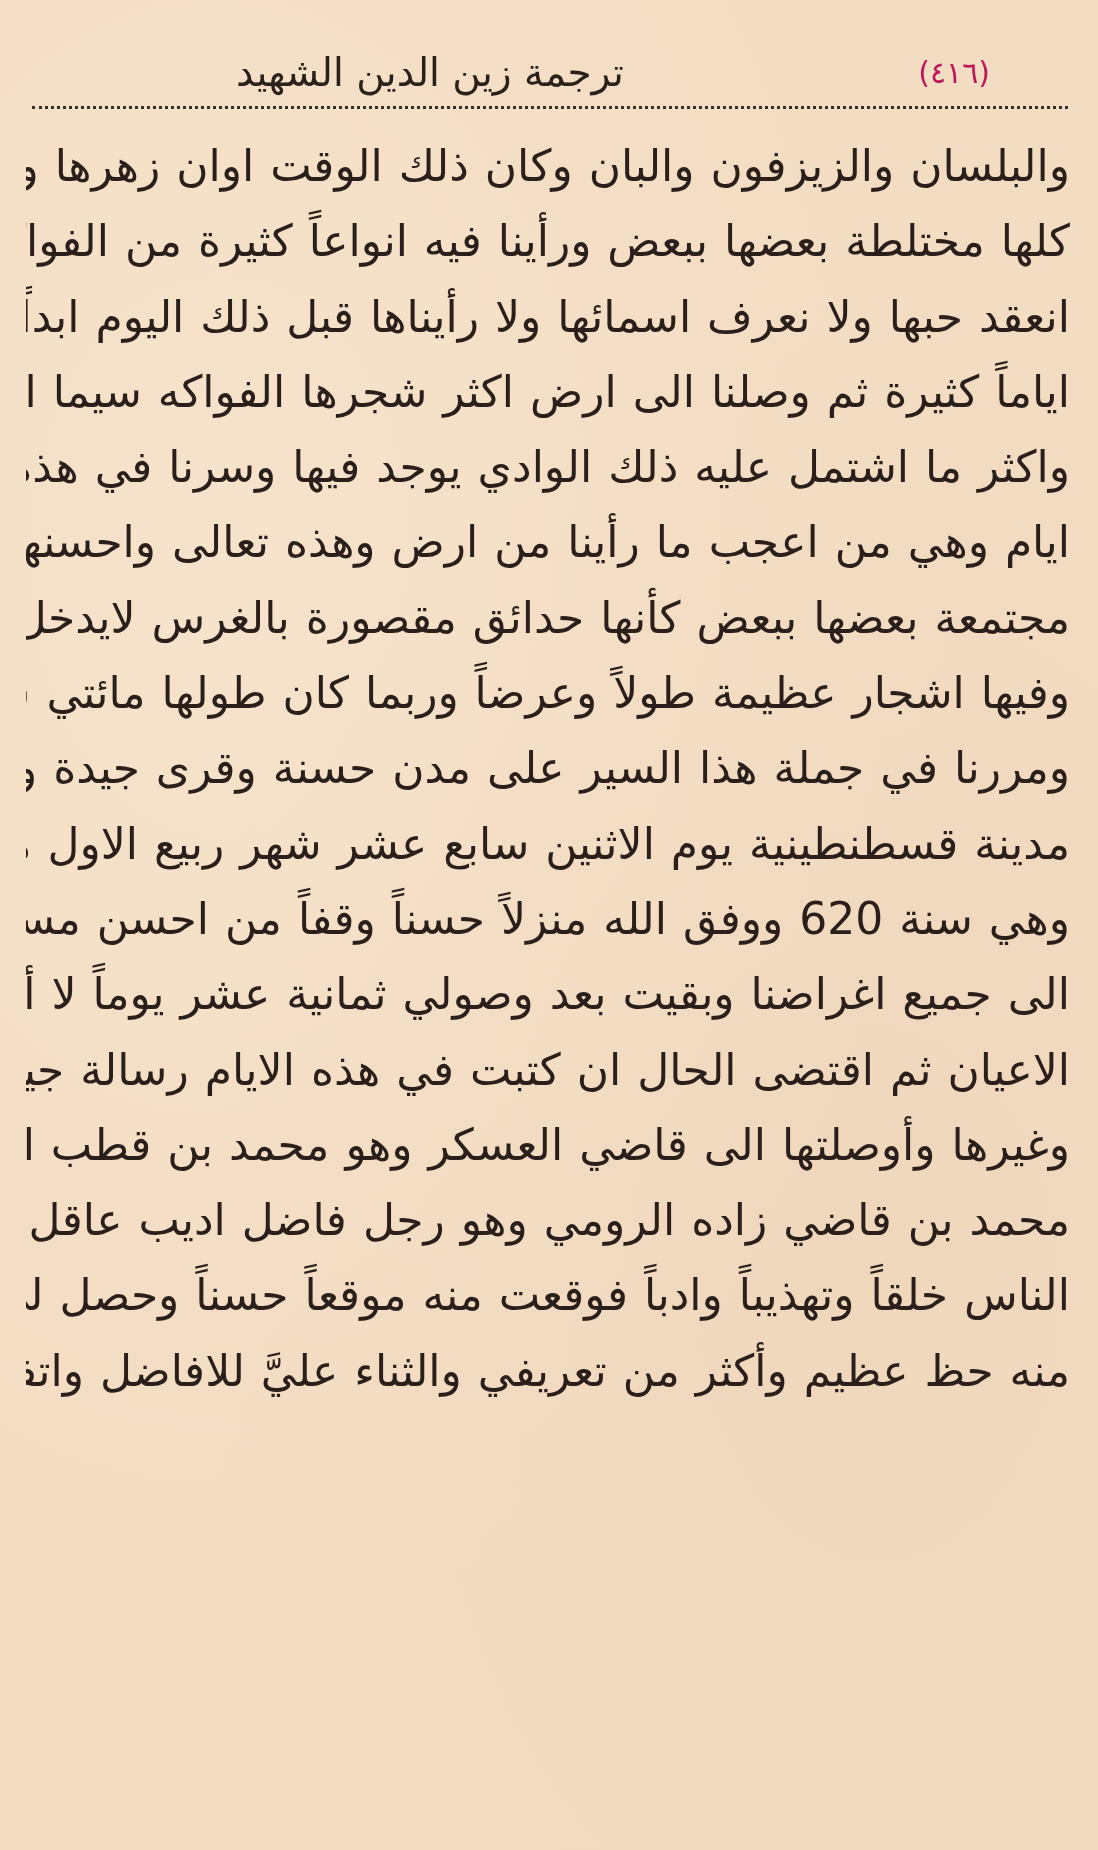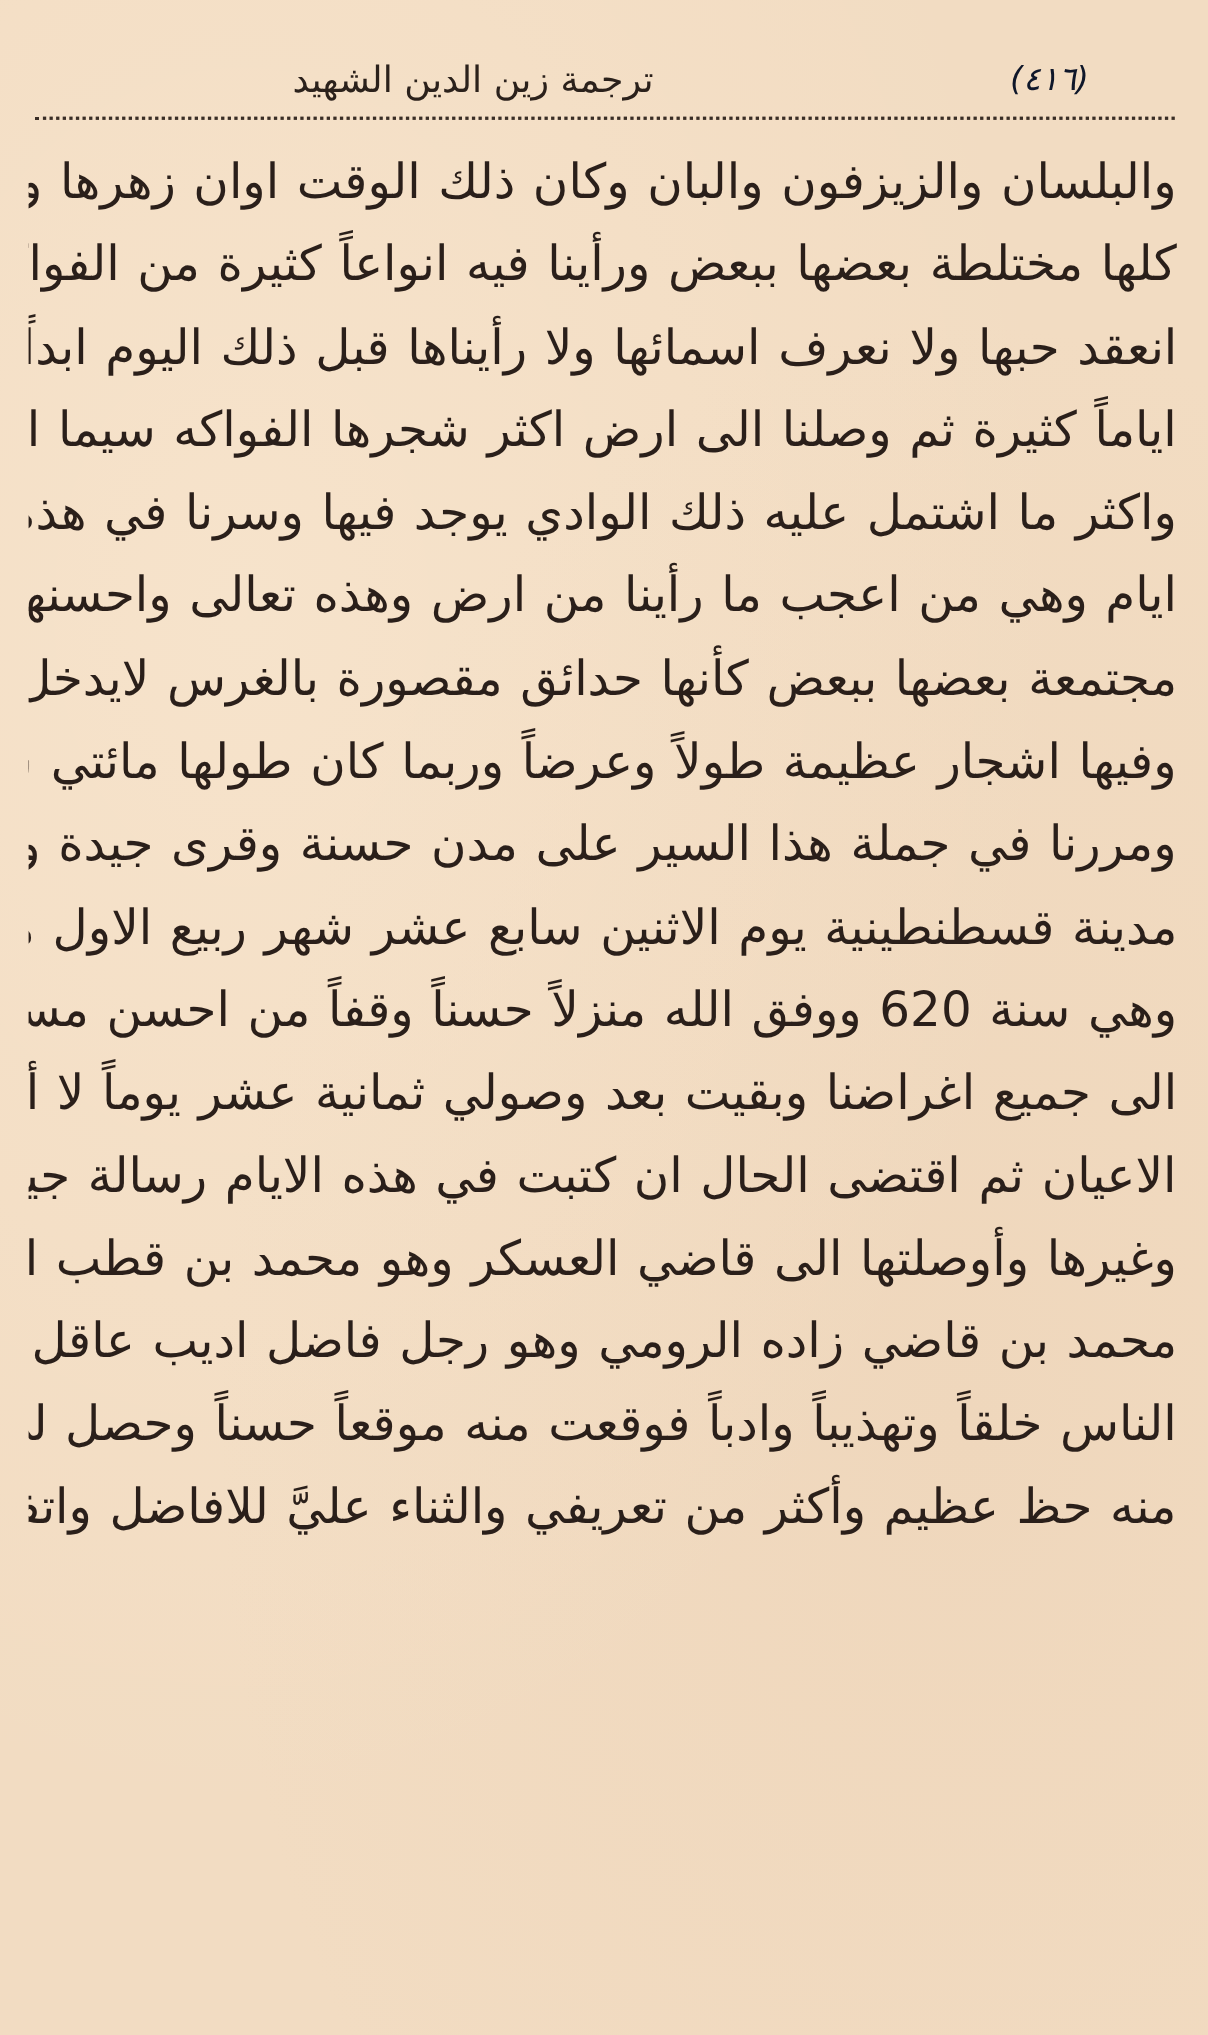--- a/index.html
+++ b/index.html
@@ -32,38 +32,37 @@
       width: 1040px;
       height: 50px;
       direction: rtl;
     }
     .header-title {
       position: absolute;
       right: 0;
       left: 0;
       top: 0;
       text-align: center;
-      font-size: 33px;
+      font-size: 39px;
       line-height: 50px;
       font-family: "DejaVu Sans", sans-serif;
       color: #2b211b;
       padding-right: 240px;
     }
     .page-number {
       position: absolute;
       right: 0;
       left: 0;
       top: 0;
       text-align: right;
       padding-right: 80px;
       font-size: 30px;
       line-height: 50px;
-      color: #0f172a;
+      color: #be185d;
       font-family: "DejaVu Sans", sans-serif;
-      font-style: italic;
     }
     .header-rule {
       position: absolute;
       top: 106px;
       left: 32px;
       width: 1036px;
       height: 0;
       border-top: 3px dotted #3a2e26;
     }
     .body-text {

